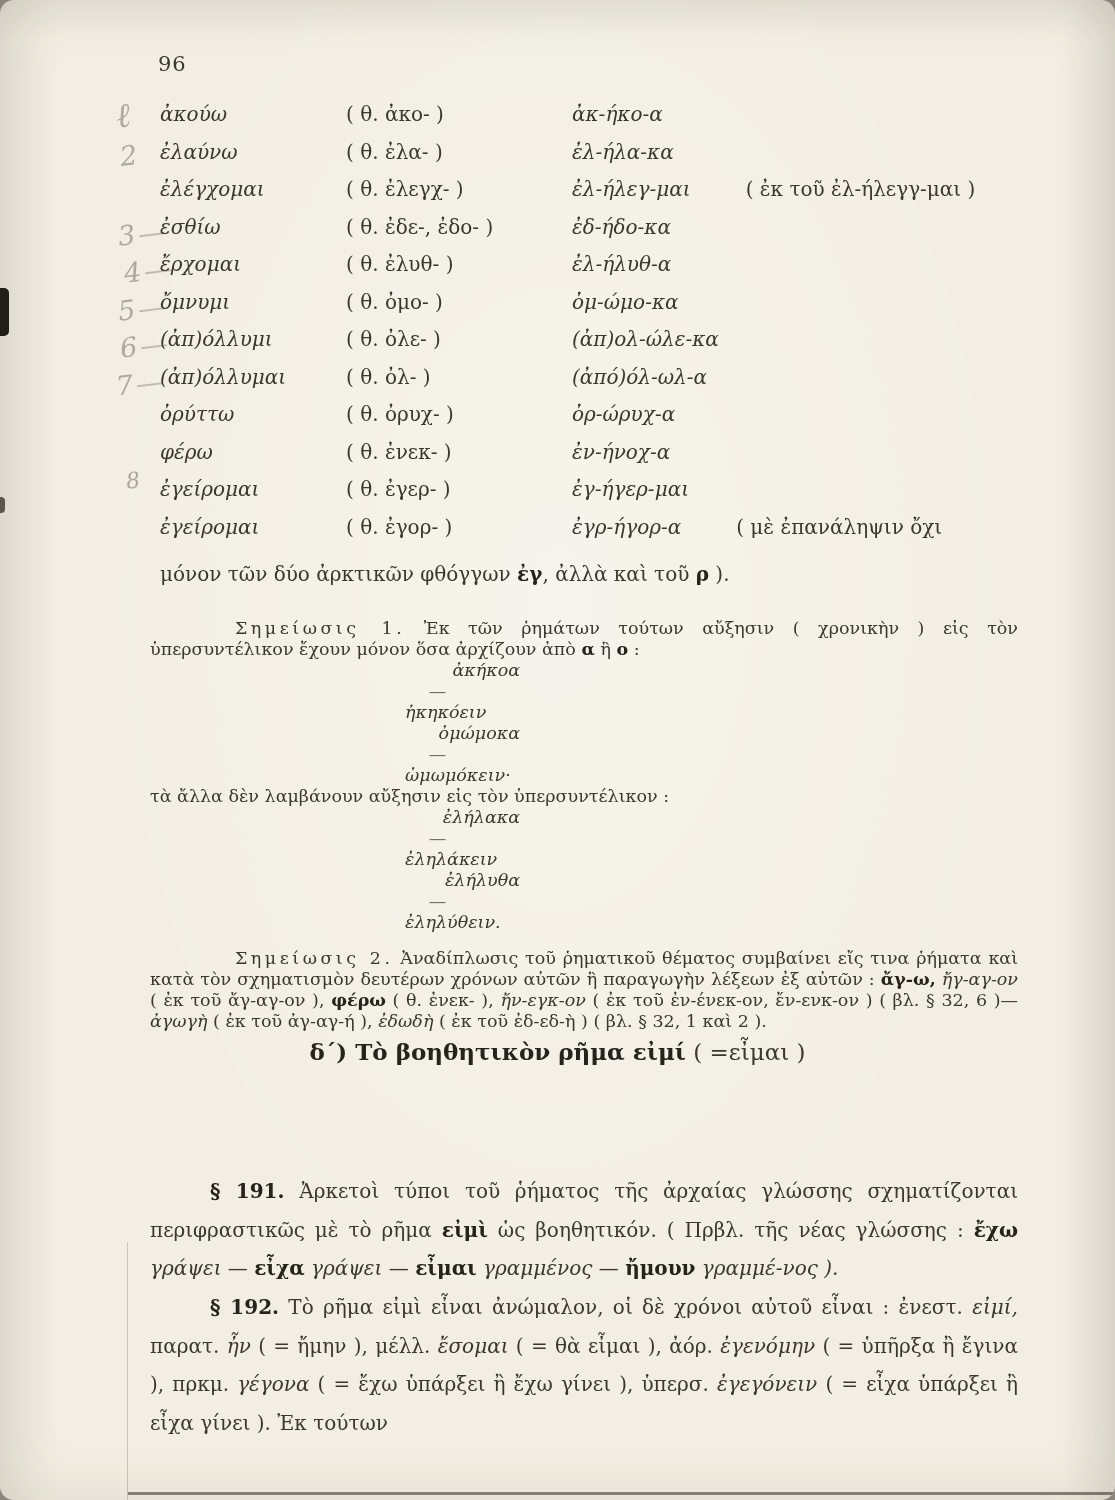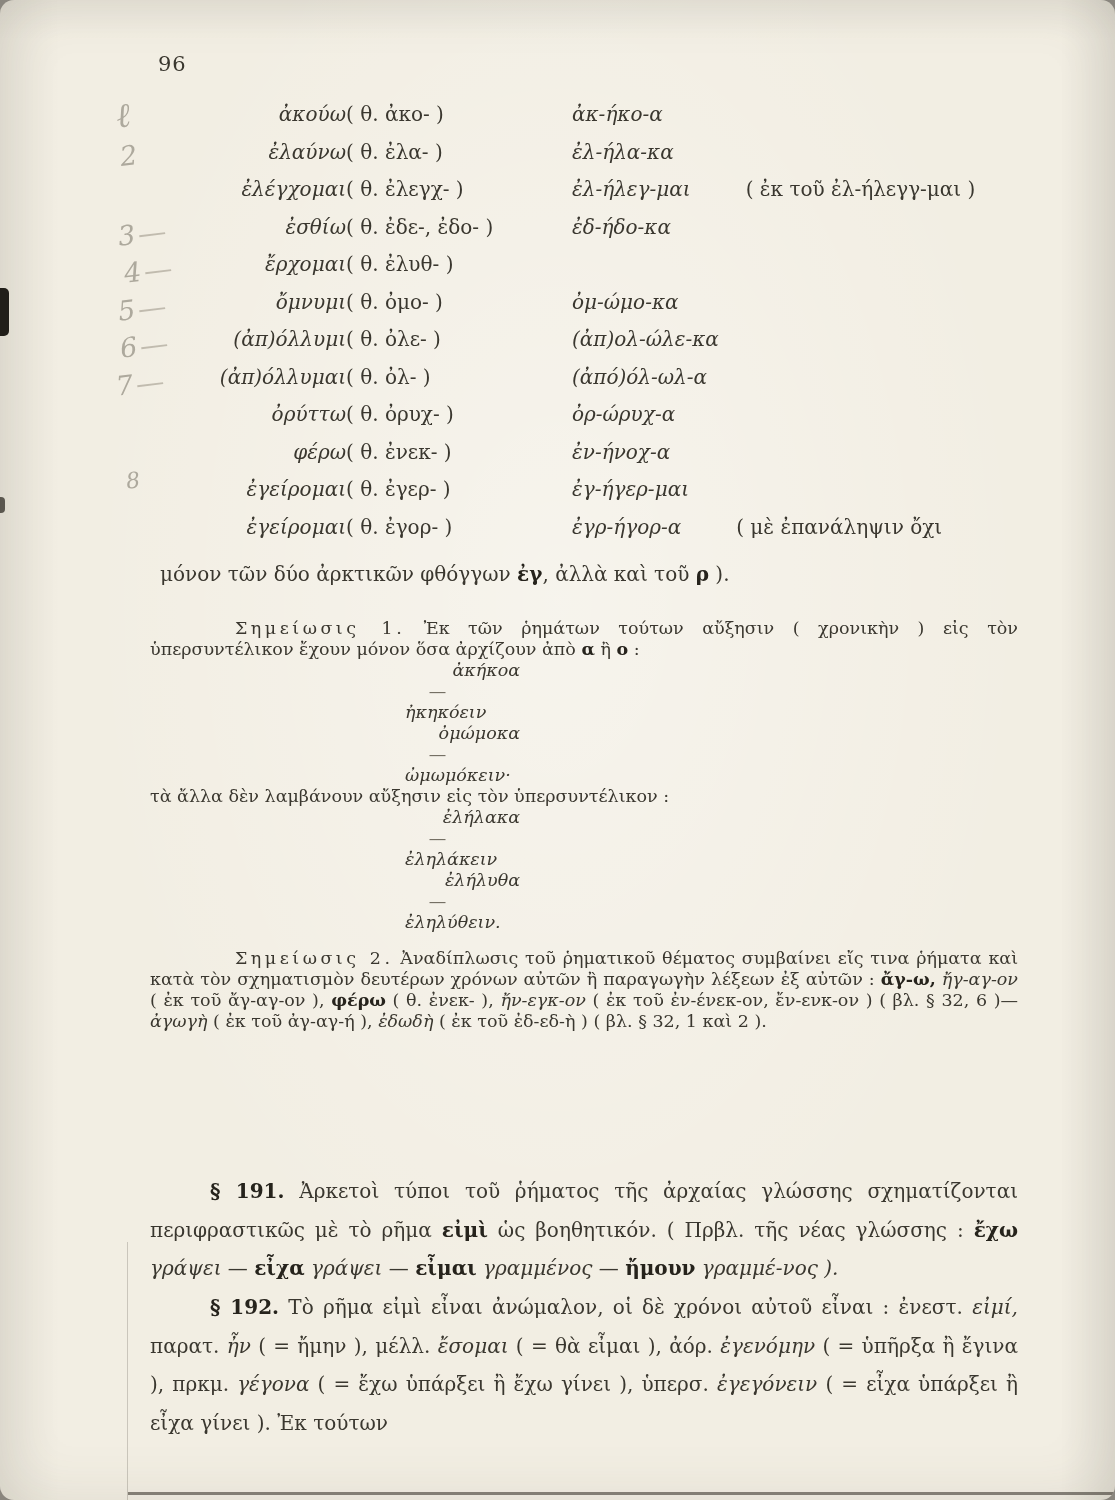--- a/index.html
+++ b/index.html
@@ -16,21 +16,21 @@
     font-family:"DejaVu Serif","Liberation Serif",serif;
     color:#3a372f;
     overflow:hidden;
     box-shadow:inset 0 0 60px rgba(90,80,60,0.12);
     border-radius:14px;
   }
   .pageno{position:absolute;left:158px;top:52px;font-size:21px;letter-spacing:1px;}
   
   .vtable{position:absolute;left:160px;top:102px;width:868px;font-size:20px;}
   .vrow{display:grid;grid-template-columns:186px 226px 1fr;height:37.5px;align-items:baseline;white-space:nowrap;}
-  .verb{font-style:italic;text-align:right;}
+  .verb{font-style:italic;}
   .stem{font-style:normal;}
   .perfwrap{}
   .perf{font-style:italic;}
   .extra{font-style:normal;margin-left:55px;}
   .tail{margin-top:7px;font-size:20px;line-height:30px;}
   
   .mark{
     position:absolute;
     color:#a29d91;
     font-size:27px;
@@ -101,20 +101,21 @@
       <span class="perfwrap"><span class="perf">ἐλ-ήλεγ-μαι</span><span class="extra">( ἐκ τοῦ ἐλ-ήλεγγ-μαι )</span></span>
     </div>
     <div class="vrow">
       <span class="verb">ἐσθίω</span>
       <span class="stem">( θ. ἐδε-, ἐδο- )</span>
       <span class="perfwrap"><span class="perf">ἐδ-ήδο-κα</span></span>
     </div>
     <div class="vrow">
       <span class="verb">ἔρχομαι</span>
       <span class="stem">( θ. ἐλυθ- )</span>
+      <span class="perfwrap"><span class="perf">ἐλ-ήλυθ-α</span></span>
     </div>
     <div class="vrow">
       <span class="verb">ὄμνυμι</span>
       <span class="stem">( θ. ὀμο- )</span>
       <span class="perfwrap"><span class="perf">ὀμ-ώμο-κα</span></span>
     </div>
     <div class="vrow">
       <span class="verb">(ἀπ)όλλυμι</span>
       <span class="stem">( θ. ὀλε- )</span>
       <span class="perfwrap"><span class="perf">(ἀπ)ολ-ώλε-κα</span></span>
@@ -170,20 +171,21 @@
     </div>
     <div class="pairrow">
       <span class="pl">ἐλήλυθα</span>
         <span class="pd">—</span>
         <span class="pr">ἐληλύθειν.</span>
     </div>
 
     <p class="notep note2"><span class="note-label">Σημείωσις 2.</span><span><span> Ἀναδίπλωσις τοῦ ῥηματικοῦ θέματος συμβαίνει εἴς τινα ῥήματα καὶ κατὰ τὸν σχηματισμὸν δευτέρων χρόνων αὐτῶν ἢ παραγωγὴν λέξεων ἐξ αὐτῶν : </span><span class="rb">ἄγ-ω,</span><span> </span><span style="font-style: italic;">ἤγ-αγ-ον</span><span> ( ἐκ τοῦ ἄγ-αγ-ον ), </span><span class="rb">φέρω</span><span> ( θ. ἐνεκ- ), </span><span style="font-style: italic;">ἤν-εγκ-ον</span><span> ( ἐκ τοῦ ἐν-ένεκ-ον, ἔν-ενκ-ον ) ( βλ. § 32, 6 )—</span><span style="font-style: italic;">ἀγωγὴ</span><span> ( ἐκ τοῦ ἀγ-αγ-ή ), </span><span style="font-style: italic;">ἐδωδὴ</span><span> ( ἐκ τοῦ ἐδ-εδ-ὴ ) ( βλ. § 32, 1 καὶ 2 ).</span></span></p>
   </div>
 
+  <div class="heading"><span class="rb">δ΄) Τὸ βοηθητικὸν ρῆμα εἰμί</span><span>  ( =εἶμαι )</span></div>
 
   <p class="para" id="p191"><span class="rb">§ 191.</span><span> Ἀρκετοὶ τύποι τοῦ ῥήματος τῆς ἀρχαίας γλώσσης σχηματίζονται περιφραστικῶς μὲ τὸ ρῆμα </span><span class="rb">εἰμὶ</span><span> ὡς βοηθητικόν. ( Πρβλ. τῆς νέας γλώσσης : </span><span class="rb">ἔχω</span><span style="font-style: italic;"> γράψει</span><span> — </span><span class="rb">εἶχα</span><span style="font-style: italic;"> γράψει</span><span> — </span><span class="rb">εἶμαι</span><span style="font-style: italic;"> γραμμένος</span><span> — </span><span class="rb">ἤμουν</span><span style="font-style: italic;"> γραμμέ-νος ).</span></p>
   <p class="para" id="p192"><span class="rb">§ 192.</span><span> Τὸ ρῆμα εἰμὶ εἶναι ἀνώμαλον, οἱ δὲ χρόνοι αὐτοῦ εἶναι : ἐνεστ. </span><span style="font-style: italic;">εἰμί,</span><span> παρατ. </span><span style="font-style: italic;">ἦν</span><span> ( = ἤμην ), μέλλ. </span><span style="font-style: italic;">ἔσομαι</span><span> ( = θὰ εἶμαι ), ἀόρ. </span><span style="font-style: italic;">ἐγενόμην</span><span> ( = ὑπῆρξα ἢ ἔγινα ), πρκμ. </span><span style="font-style: italic;">γέγονα</span><span> ( = ἔχω ὑπάρξει ἢ ἔχω γίνει ), ὑπερσ. </span><span style="font-style: italic;">ἐγεγόνειν</span><span> ( = εἶχα ὑπάρξει ἢ εἶχα γίνει ). Ἐκ τούτων</span></p>
 
   <div class="edge-blob"></div>
   <div class="edge-blob2"></div>
   <div class="fold-line"></div>
   <div class="bottom-line"></div>
 
 </div>

